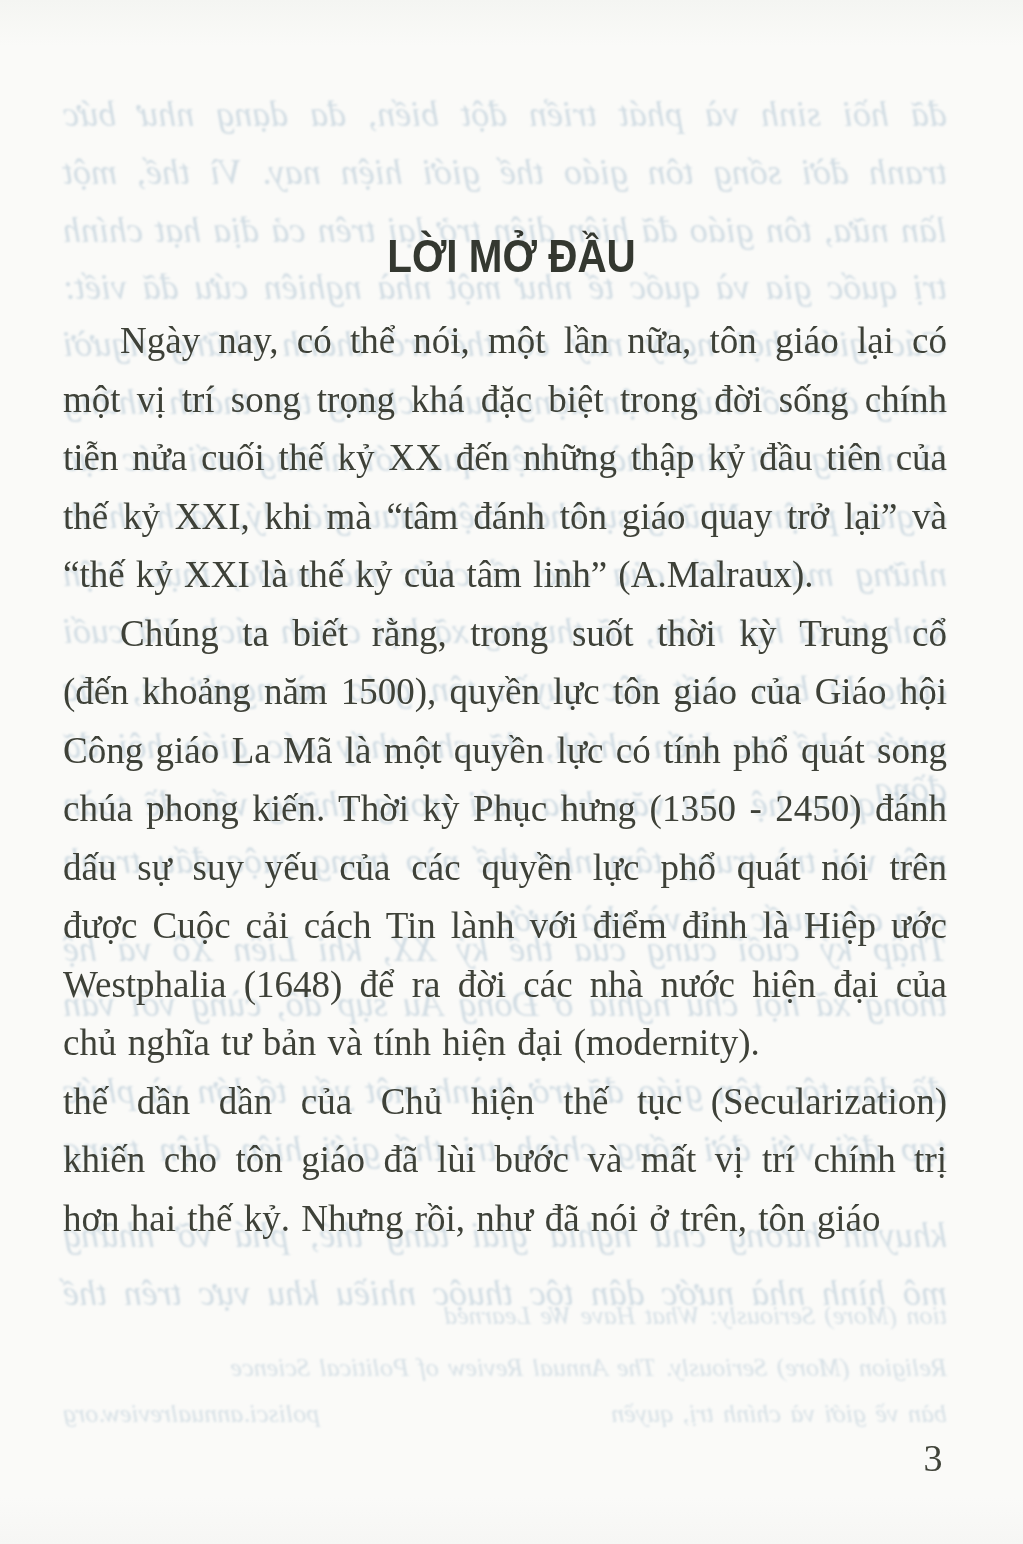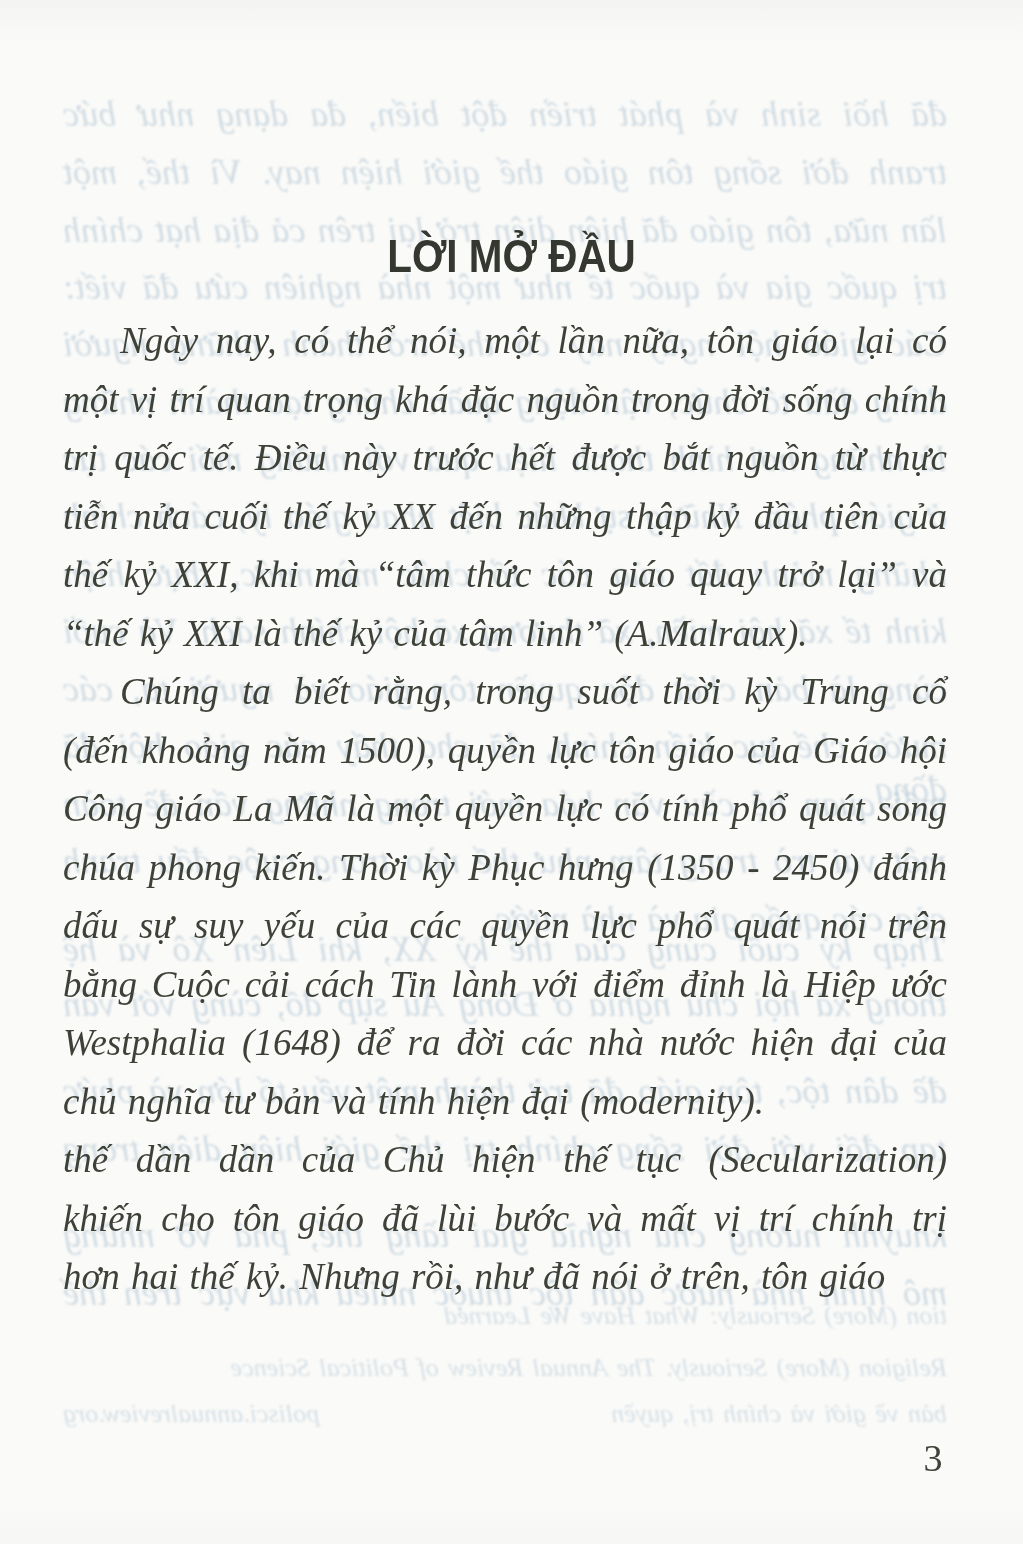--- a/index.html
+++ b/index.html
@@ -29,21 +29,21 @@
     position:absolute;top:230px;left:0;width:1023px;
     text-align:center;
     font-family:"Liberation Sans", sans-serif;
     font-weight:bold;font-size:47px;line-height:1.1;
     color:#343830;
     transform:scaleX(0.86);
     letter-spacing:0px;
   }
   .body-block{position:absolute;top:312px;left:63px;width:884px;}
   .body-line{
-    font-style:italic;font-size:37px;line-height:58.5px;
+    font-size:37px;line-height:58.5px;
     color:#3e4138;
     text-align:justify;text-align-last:justify;text-justify:inter-word;
     word-spacing:2px;
     white-space:normal;
   }
   .body-line.indent{text-indent:57px;}
   .body-line.last{text-align-last:left;}
   .page-number{
     position:absolute;top:1436px;left:903px;width:60px;
     font-size:38px;color:#3f4238;text-align:center;font-style:normal;
@@ -83,31 +83,30 @@
       <span>polisci.annualreview.org</span>
     </div>
   </div>
 
   <div class="content-layer">
 
     <div class="doc-title">LỜI MỞ ĐẦU</div>
 
     <div class="body-block">
       <div class="body-line indent">Ngày nay, có thể nói, một lần nữa, tôn giáo lại có</div>
-      <div class="body-line">một vị trí quan trọng khá đặc nguồn trong đời sống chính</div>
-      <div class="body-line">trị quốc tế. Điều này trước hết được bắt nguồn từ thực</div>
+      <div class="body-line">một vị trí song trọng khá đặc biệt trong đời sống chính</div>
       <div class="body-line">tiễn nửa cuối thế kỷ XX đến những thập kỷ đầu tiên của</div>
-      <div class="body-line">thế kỷ XXI, khi mà “tâm thức tôn giáo quay trở lại” và</div>
+      <div class="body-line">thế kỷ XXI, khi mà “tâm đánh tôn giáo quay trở lại” và</div>
       <div class="body-line last">“thế kỷ XXI là thế kỷ của tâm linh” (A.Malraux).</div>
       <div class="body-line indent">Chúng ta biết rằng, trong suốt thời kỳ Trung cổ</div>
       <div class="body-line">(đến khoảng năm 1500), quyền lực tôn giáo của Giáo hội</div>
       <div class="body-line">Công giáo La Mã là một quyền lực có tính phổ quát song</div>
       <div class="body-line">chúa phong kiến. Thời kỳ Phục hưng (1350 - 2450) đánh</div>
       <div class="body-line">dấu sự suy yếu của các quyền lực phổ quát nói trên</div>
-      <div class="body-line">bằng Cuộc cải cách Tin lành với điểm đỉnh là Hiệp ước</div>
+      <div class="body-line">được Cuộc cải cách Tin lành với điểm đỉnh là Hiệp ước</div>
       <div class="body-line">Westphalia (1648) để ra đời các nhà nước hiện đại của</div>
       <div class="body-line last">chủ nghĩa tư bản và tính hiện đại (modernity).</div>
       <div class="body-line">thế dần dần của Chủ hiện thế tục (Secularization)</div>
       <div class="body-line">khiến cho tôn giáo đã lùi bước và mất vị trí chính trị</div>
       <div class="body-line last">hơn hai thế kỷ. Nhưng rồi, như đã nói ở trên, tôn giáo</div>
     </div>
 
     <div class="page-number">3</div>
 
   </div>

